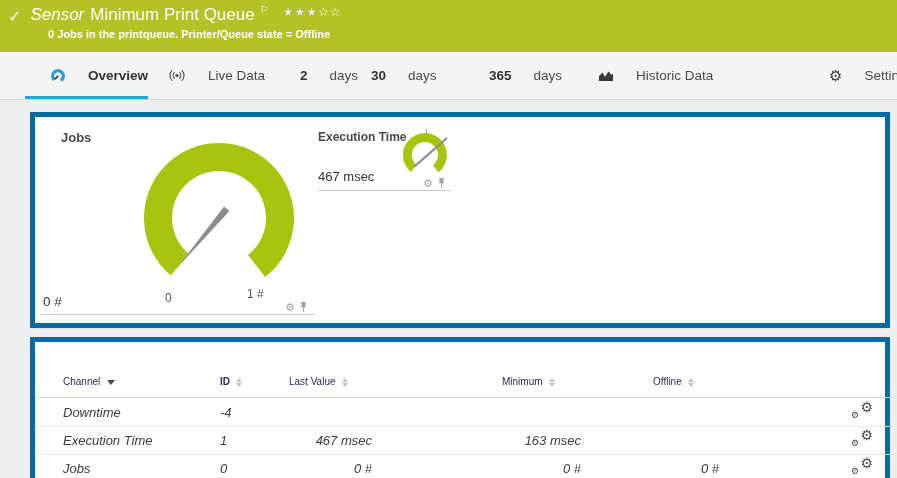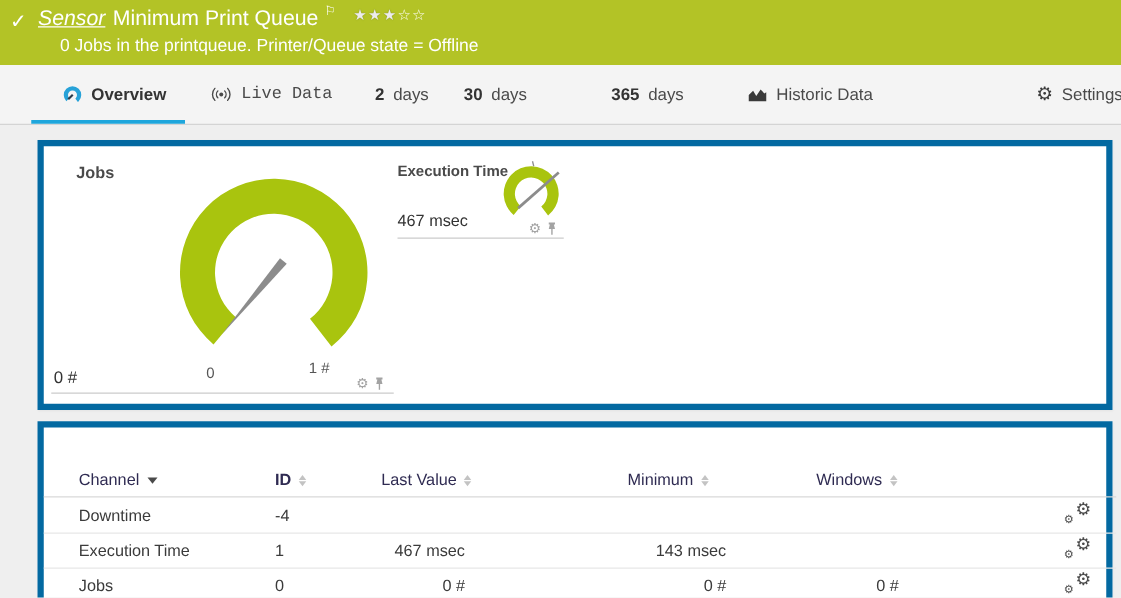--- a/index.html
+++ b/index.html
@@ -13,30 +13,30 @@
   body{
     width:897px;height:478px;position:relative;overflow:hidden;
     background:#efefef;
     font-family:"Liberation Sans","DejaVu Sans",sans-serif;
     -webkit-font-smoothing:antialiased;
   }
   
   .hdr{position:absolute;left:0;top:0;width:897px;height:52px;background:var(--header-green);color:#fff;}
   .hdr .title-row{position:absolute;left:8px;top:4px;display:flex;align-items:flex-start;}
   .hdr .check{font-size:16px;font-weight:bold;margin-top:3px;}
-  .hdr .kind{font-style:italic;font-size:17px;margin-left:9px;margin-top:1px;text-decoration:underline;}
+  .hdr .kind{font-style:italic;font-size:17px;margin-left:9px;margin-top:1px;}
   .hdr .name{font-size:17px;margin-left:6px;margin-top:1px;white-space:nowrap;}
   .hdr .flag{font-size:10px;margin-left:5px;margin-top:0px;cursor:pointer;}
   .hdr .stars{margin-left:14px;margin-top:1px;font-size:12px;letter-spacing:1px;cursor:pointer;white-space:nowrap;}
   .hdr .stars-filled{color:#ececec;text-shadow:0 0 1px #6f7a20;}
   .hdr .stars-empty{color:#fdfdf2;}
-  .hdr .subtitle{position:absolute;left:48px;top:28px;font-size:14px;font-weight:normal;}
+  .hdr .subtitle{position:absolute;left:48px;top:28px;font-size:11px;font-weight:bold;}
   
   .tabbar{position:absolute;left:0;top:52px;width:897px;height:48px;background:#f4f4f4;border-bottom:1px solid #d4d4d4;}
-  .tab{position:absolute;top:0;height:47px;display:flex;align-items:center;gap:7px;font-size:13.5px;color:#4a4a4a;cursor:pointer;white-space:nowrap;}
+  .tab{position:absolute;top:0;height:47px;display:flex;align-items:center;gap:22px;font-size:13.5px;color:#4a4a4a;cursor:pointer;white-space:nowrap;}
   .tab .num{font-weight:bold;color:#333;}
   .tab.active{font-weight:bold;color:#333;}
   .tab-underline{position:absolute;left:25px;top:44px;width:123px;height:3px;background:var(--accent-blue);}
   .tab svg{display:block;}
   .gear-glyph{font-size:15px;color:#3a3a3a;line-height:1;}
   
   .panel{position:absolute;background:#fff;border:5px solid #0369a1;box-shadow:0 1px 2px rgba(0,0,0,0.05);}
   .gauges-panel{left:30px;top:112px;width:860px;height:216px;}
   .table-panel{left:30px;top:337px;width:860px;height:160px;}
   
@@ -52,33 +52,33 @@
   .jobs-value{left:8px;top:177px;}
   .exec-value{left:283px;top:52px;font-size:13px;}
   .g-underline{position:absolute;border-bottom:1px solid #ccc;height:0;}
   .jobs-underline{left:6px;top:197px;width:274px;}
   .exec-underline{left:283px;top:73px;width:133px;}
   .g-icons{position:absolute;display:flex;align-items:center;gap:4px;cursor:pointer;}
   .jobs-icons{left:250px;top:184px;}
   .exec-icons{left:388px;top:60px;}
   .mini-gear{font-size:11px;color:#a3a3a3;line-height:1;}
   
-  .thead{position:absolute;left:0;top:28px;width:858px;height:28px;border-bottom:1px solid #d9d9d9;font-size:13px;color:var(--header-text);}
+  .thead{position:absolute;left:0;top:28px;width:858px;height:28px;border-bottom:1px solid #d9d9d9;font-size:10px;color:var(--header-text);}
   .th{position:absolute;top:6px;cursor:pointer;white-space:nowrap;}
   .th-channel{left:28px;}
   .th-id{left:185px;font-weight:bold;}
-  .th-last{left:270px;}
+  .th-last{left:254px;}
   .th-min{left:467px;}
   .th-max{left:618px;}
   .sort-desc{display:inline-block;width:0;height:0;border-left:4px solid transparent;border-right:4px solid transparent;border-top:5px solid #4a4a4a;margin-left:7px;vertical-align:middle;}
   .sort-both{display:inline-flex;flex-direction:column;gap:1px;margin-left:6px;vertical-align:middle;}
   .sort-both i{display:block;width:0;height:0;border-left:3.5px solid transparent;border-right:3.5px solid transparent;}
   .sort-both .up{border-bottom:4px solid #c3c3c3;}
   .sort-both .dn{border-top:4px solid #c3c3c3;}
-  .trow{position:absolute;left:0;width:858px;height:28px;font-size:13px;color:#3b3b3b;}
+  .trow{position:absolute;left:0;width:858px;height:28px;font-size:13px;color:#3b3b3b;font-style:italic;}
   .trow .cell{position:absolute;top:7px;white-space:nowrap;}
   .row-sep{position:absolute;left:0;width:858px;border-top:1px solid #e8e8e8;height:0;}
   .c-channel{left:28px;}
   .c-id{left:185px;}
   .c-last{left:200px;width:137px;text-align:right;}
   .c-min{left:410px;width:136px;text-align:right;}
   .c-max{left:548px;width:136px;text-align:right;}
   .c-gear{position:absolute;left:816px;top:3px;width:22px;height:20px;cursor:pointer;}
   .c-gear .big{position:absolute;right:0;top:-1px;font-size:14px;color:#4a4a4a;line-height:1;}
   .c-gear .small{position:absolute;left:0;bottom:1px;font-size:9px;color:#4a4a4a;line-height:1;}
@@ -98,21 +98,21 @@
 </div>
 
 <div class="tabbar">
   <div class="tab active" style="left:50px;">
     <svg width="16" height="16" viewBox="0 0 16 16">
       <circle cx="8" cy="8" r="5.3" fill="none" stroke="#27a2d8" stroke-width="3.4" stroke-dasharray="25.5 8.4" transform="rotate(135 8 8)"></circle>
       <line x1="8.2" y1="7.8" x2="4.6" y2="11.4" stroke="#2b3a4a" stroke-width="1.7"></line>
     </svg>
     <span>Overview</span>
   </div>
-  <div class="tab" style="left:168px;font-family:Liberation Mono, monospace;">
+  <div class="tab" style="left:168px;">
     <svg width="18" height="13" viewBox="0 0 18 13">
       <circle cx="9" cy="6.5" r="1.6" fill="#4a4a4a"></circle>
       <path d="M6.3 3.7a4 4 0 0 0 0 5.6 M3.9 1.7a7 7 0 0 0 0 9.6 M11.7 3.7a4 4 0 0 1 0 5.6 M14.1 1.7a7 7 0 0 1 0 9.6" stroke="#4a4a4a" fill="none" stroke-width="1.1" stroke-linecap="round"></path>
     </svg>
     <span>Live Data</span>
   </div>
   <div class="tab" style="left:300px;">
     <span class="num">2</span>
     <span>days</span>
   </div>
@@ -183,21 +183,21 @@
           <i class="dn"></i>
         </span></div>
     <div class="th th-last"><span>Last Value</span><span class="sort-both">
           <i class="up"></i>
           <i class="dn"></i>
         </span></div>
     <div class="th th-min"><span>Minimum</span><span class="sort-both">
           <i class="up"></i>
           <i class="dn"></i>
         </span></div>
-    <div class="th th-max"><span>Windows</span><span class="sort-both">
+    <div class="th th-max"><span>Offline</span><span class="sort-both">
           <i class="up"></i>
           <i class="dn"></i>
         </span></div>
   </div>
 
   <div class="trow" style="top:56px;">
     <span class="cell c-channel">Downtime</span>
     <span class="cell c-id">-4</span>
     <span class="cell c-last"></span>
     <span class="cell c-min"></span>
@@ -206,21 +206,21 @@
         <span class="big">⚙</span>
         <span class="small">⚙</span>
       </span>
   </div>
   <div class="row-sep" style="top:84px;"></div>
 
   <div class="trow" style="top:84px;">
     <span class="cell c-channel">Execution Time</span>
     <span class="cell c-id">1</span>
     <span class="cell c-last">467 msec</span>
-    <span class="cell c-min">143 msec</span>
+    <span class="cell c-min">163 msec</span>
     <span class="c-gear">
         <span class="big">⚙</span>
         <span class="small">⚙</span>
       </span>
   </div>
   <div class="row-sep" style="top:112px;"></div>
 
   <div class="trow" style="top:112px;">
     <span class="cell c-channel">Jobs</span>
     <span class="cell c-id">0</span>

